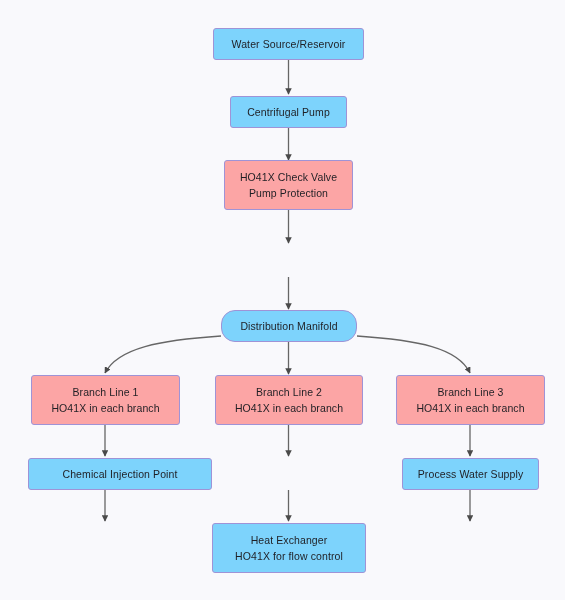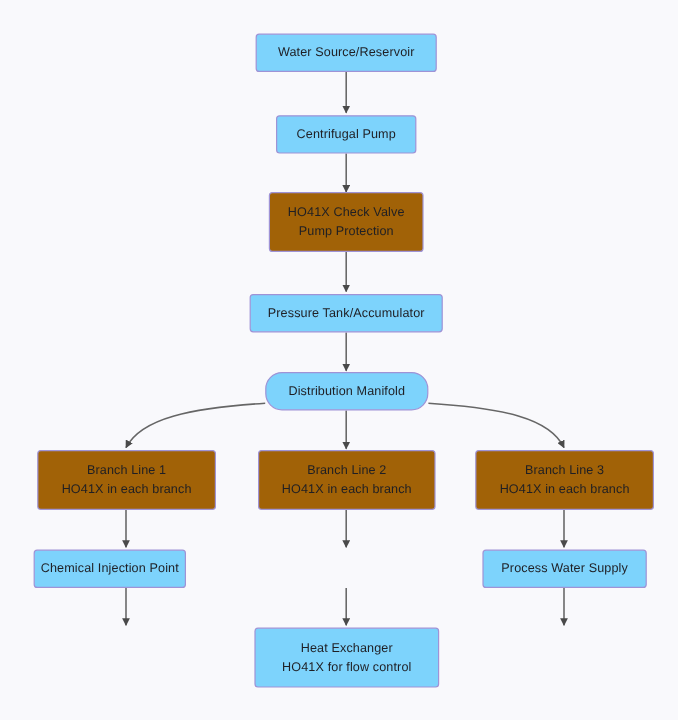--- a/index.html
+++ b/index.html
@@ -36,21 +36,21 @@
     flex-direction: column;
     align-items: center;
     justify-content: center;
     text-align: center;
     color: #1f1f24;
     font-size: 10.5px;
     line-height: 1.55;
     letter-spacing: 0.1px;
   }
   .node.lavender { background: #7dd3fc; }
-  .node.pink     { background: #a16207; }
+  .node.pink     { background: #fca5a5; }
   .node .line2 { display: block; }
 </style>
 </head>
 <body>
 
 <div id="flow-canvas">
 
   <svg class="edges" viewBox="0 0 565 600" width="565" height="600">
     <defs>
       <marker id="arrow" viewBox="0 0 10 10" refX="9" refY="5" markerWidth="5" markerHeight="5" orient="auto-start-reverse">
@@ -80,44 +80,41 @@
 
   <div class="node lavender" style="left:230px; top:96px; width:117px; height:32px;">
     <span>Centrifugal Pump</span>
   </div>
 
   <div class="node pink" style="left:224px; top:160px; width:129px; height:50px;">
     <span>HO41X Check Valve</span>
     <span class="line2">Pump Protection</span>
   </div>
 
-  <div class="node lavender" style="left:208px; top:245px; width:161px; height:32px;">
-    <span>Pressure Tank/Accumulator</span>
-  </div>
 
   <div class="node lavender" style="left:221px; top:310px; width:136px; height:32px;border-radius:14px;">
     <span>Distribution Manifold</span>
   </div>
 
   <div class="node pink" style="left:31px; top:375px; width:149px; height:50px;">
     <span>Branch Line 1</span>
     <span class="line2">HO41X in each branch</span>
   </div>
 
   <div class="node pink" style="left:215px; top:375px; width:148px; height:50px;">
     <span>Branch Line 2</span>
     <span class="line2">HO41X in each branch</span>
   </div>
 
   <div class="node pink" style="left:396px; top:375px; width:149px; height:50px;">
     <span>Branch Line 3</span>
     <span class="line2">HO41X in each branch</span>
   </div>
 
-  <div class="node lavender" style="left:28px; top:458px; width:127px; height:32px;">
+  <div class="node lavender" style="left:28px; top:458px; width:184px; height:32px;">
     <span>Chemical Injection Point</span>
   </div>
 
 
   <div class="node lavender" style="left:402px; top:458px; width:137px; height:32px;">
     <span>Process Water Supply</span>
   </div>
 
 
   <div class="node lavender" style="left:212px; top:523px; width:154px; height:50px;text-align:center;">

